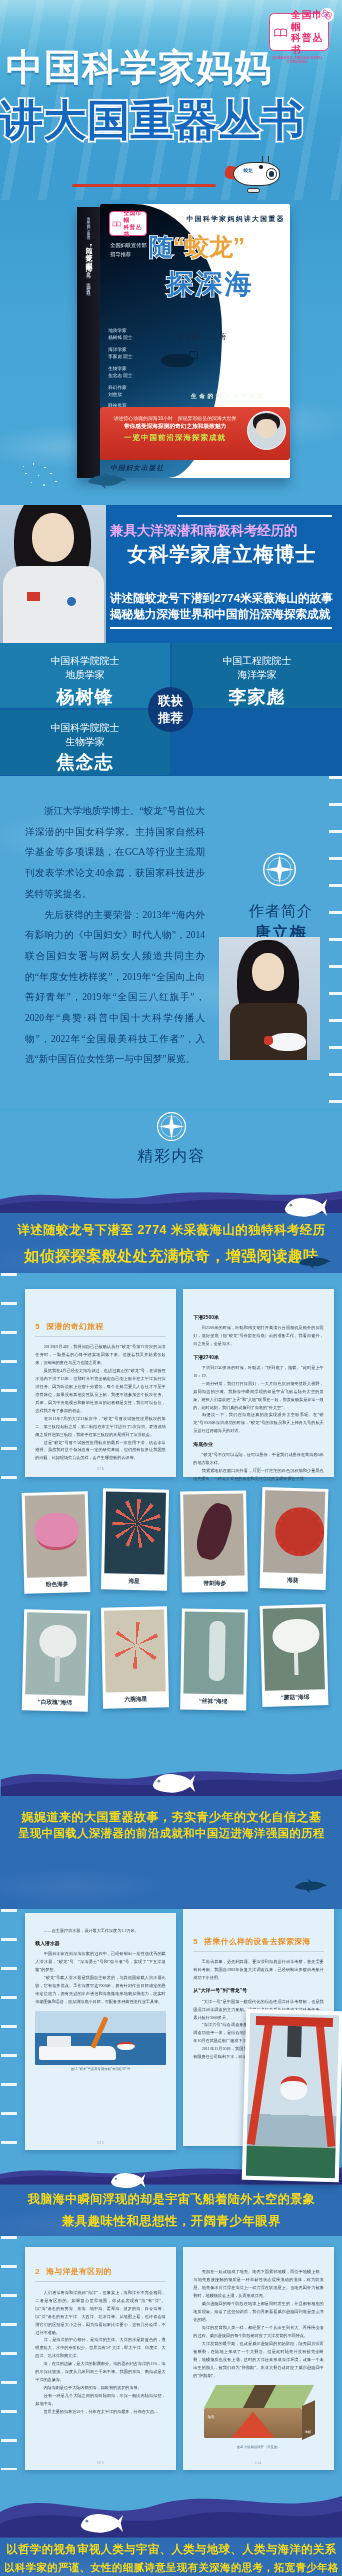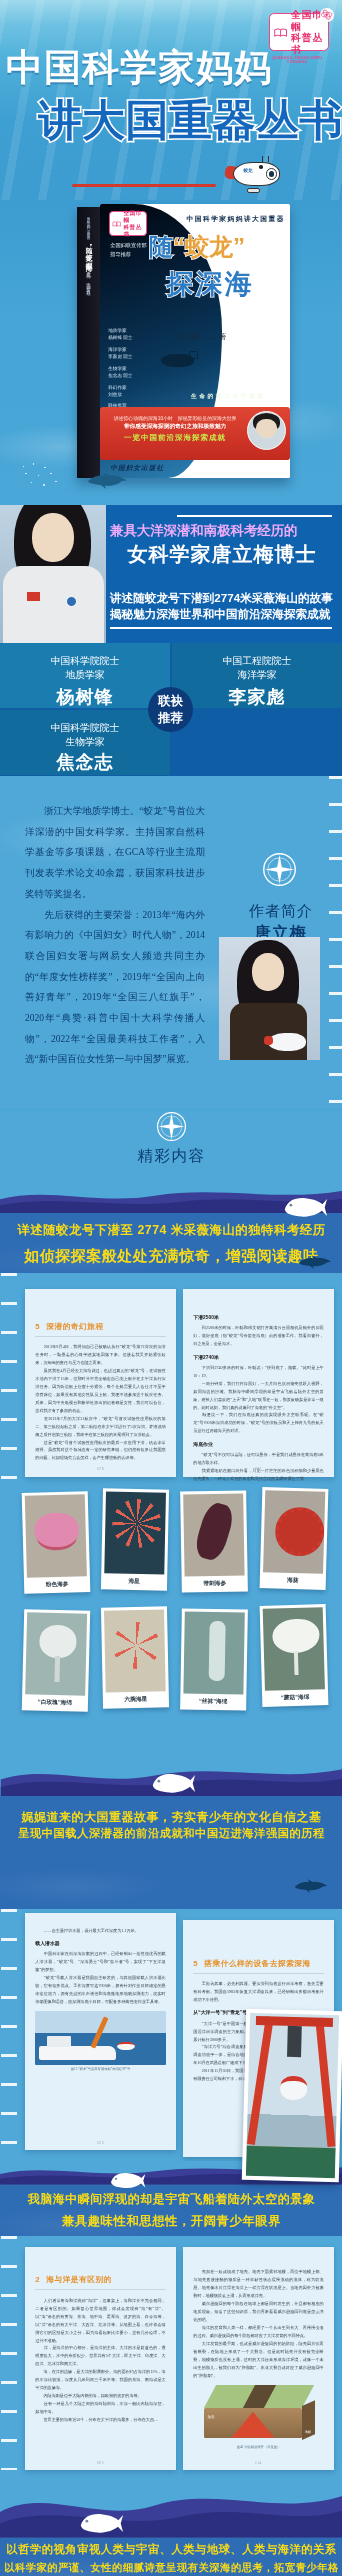--- a/index.html
+++ b/index.html
@@ -15,21 +15,21 @@
      background:repeating-linear-gradient(100deg,rgba(255,255,255,.10) 0 8.2px,rgba(255,255,255,0) 8.2px 36px);}
   .badge{position:absolute;right:14.4px;top:13.4px;width:60px;height:38px;background:#fff;
      border:1.5px solid #e8498a;border-radius:5.2px;display:flex;align-items:center;gap:3.1px;padding:3.1px}
   .badge-txt{color:#e8316f;font-weight:bold;font-size:9.8px;line-height:1.2;letter-spacing:1px}
   .i-book{width:19.6px;height:13.4px;color:#e8498a}
   .i-atom{position:absolute;right:-6.2px;top:-6.2px;width:13.4px;height:13.4px;color:#e8498a;background:#fff;border-radius:50%}
   .badge-roman{position:absolute;right:12.4px;top:56px;width:67px;text-align:center;
      color:#e8498a;font-size:3.6px;font-weight:bold;letter-spacing:0.3px}
   .t1{position:absolute;left:0;width:278px;top:43px;text-align:center;color:#fff;font-size:37px;font-weight:bold;
       letter-spacing:1px;text-shadow:0 2.1px 1px rgba(15,70,130,.35)}
-  .t2{position:absolute;left:0;width:343px;top:92px;text-align:right;color:#1467bd;font-size:43px;font-weight:bold;
+  .t2{position:absolute;left:0;width:343px;top:92px;text-align:left;color:#1467bd;font-size:43px;font-weight:bold;
       -webkit-text-stroke:3.1px #fff;paint-order:stroke fill;letter-spacing:0.5px}
   .red-line{position:absolute;left:72px;top:184px;width:144px;height:3.1px;background:#d0392b;border-radius:1.5px}
   
   .toon{position:absolute;left:226px;top:155px;width:62px;height:37px}
   .toon .body{position:absolute;left:7.2px;top:7.2px;width:47px;height:24px;background:#fdfdfd;border:1px solid #333;
       border-radius:50% 46% 46% 50% / 60% 55% 55% 60%}
   .toon .tail{position:absolute;left:-1px;top:11.3px;width:11.3px;height:13.4px;background:#d0392b;border-radius:40% 20% 20% 40%;transform:rotate(8deg)}
   .toon .win{position:absolute;left:40px;top:13.4px;width:11.3px;height:11.3px;background:#fff;border:1px solid #333;border-radius:50%}
   .toon .win::after{content:"";position:absolute;left:2.1px;top:2.1px;width:5.2px;height:5.2px;background:#16324e;border-radius:50%}
   .toon .eye{position:absolute;left:33px;top:10.3px;width:3.6px;height:3.6px;background:#222;border-radius:50%}
@@ -508,21 +508,21 @@
 　　“蛟龙”号载人潜水器是我国自主研发的，与其他国家载人潜水器比较，它有很多优点。工作深度可达7000米，拥有针对作业目标稳定的悬停定位能力，拥有先进的水声通信和海底微地形地貌探测能力，能实时传输图像和语音，能探测海底小目标，可配备多种高性能作业工具等。</div>
     <div class="shipfig">
       <div class="hull"></div>
         <div class="cab"></div>
       <div class="crane"></div>
         <div class="subm"></div>
     </div>
     <div class="figcap">图13 “蛟龙”号及其专用母船“向阳红09”号</div>
     <div class="pn">033</div>
   </div>
-  <div class="page pg-r" style="top:11px;height:237px;padding-top:39px">
+  <div class="page pg-r" style="top:0;height:237px;padding-top:28px">
     <h3 class="chap"><span class="n">5</span><span>搭乘什么样的设备去探索深海</span></h3>
     <div class="paras">　　工欲善其事，必先利其器。要深潜到海底进行科学考察，首先需要有科考船。我国自1983年恢复大洋调查以来，已经研制出多艘科考船并成功下水使用。</div>
     <h4 class="sub">从“大洋一号”到“雪龙”号</h4>
     <div class="paras">　　“大洋一号”是中国第一艘现代化的综合性远洋科学考察船，也是我国远洋科学调查的主力船舶。这艘科考船先后执行多次大洋科考任务，累计航行3000多天。
 　　“海洋六号”综合调查船集海底天然气、海底地震、地质调查等多项调查功能于一体，是综合地质地球物理调查船，由我国自行设计，2008年10月在武昌造船厂建成下水，以海底“可燃冰”调查为主。
 　　2011年11月30日，我国第一代海洋科学考察船在武汉武昌船舶重工有限责任公司顺利下水，科学考察船能力迈入国际先进行列。</div>
     <div class="pn">035</div>
   </div>
   <div class="crane-photo">
     <div class="crane-in">
@@ -545,21 +545,21 @@
     <svg class="b-fish" style="left:108px;top:-17.5px;width:38px" viewBox="0 0 74 52" width="38" height="27">
         <use href="#i-fish"></use>
       </svg>
     <p class="yl" style="font-size:12px">我脑海中瞬间浮现的却是宇宙飞船着陆外太空的景象</p>
     <p class="yl" style="font-size:12.4px;margin-top:5.2px">兼具趣味性和思想性，开阔青少年眼界</p>
   </div>
 </section>
 
 <section class="spread" style="height:245px">
   <div class="rulerL" style="height:234px"></div>
-  <div class="page pg-l" style="top:11.3px;height:223px;padding-top:28px">
+  <div class="page pg-l" style="top:11.3px;height:223px;padding-top:20px">
     <h3 class="chap"><span class="n">2</span><span>海与洋是有区别的</span></h3>
     <div class="paras">　　人们通常将海和洋统称“海洋”，但事实上，海和洋并不完全相同，二者是有区别的。如果留心世界地图，你就会发现有“海”有“洋”。以“海”命名的有黄海、东海、地中海、爱琴海、波罗的海、白令海等，以“洋”命名的有太平洋、大西洋、北冰洋等。从地图上看，也许你会猜测它们的区别是大小之分，因为海看起来比洋要小，这有几分道理，不过并不准确。
 　　洋，是海洋的中心部分，是海洋的主体。大洋的水是蔚蓝色的，透明度很大，水中的杂质很少。世界共有5个大洋，即太平洋、印度洋、大西洋、北冰洋和南大洋。
 　　海，在洋的边缘，是大洋的附属部分。海的面积约占海洋的11%，海的水深比较浅，深度从几米到两三千米不等。我国的东海、南海就是太平洋的边缘海。
 　　内陆海则是位于大陆内部的海，如欧洲的波罗的海等。
 　　还有一种是几个大陆之间的海叫陆间海，水深一般比内陆海深些，如地中海。
 　　世界主要的海将近50个，分布在太平洋的海最多，分布在大西…</div>
     <div class="pn">005</div>
   </div>
   <div class="page pg-r" style="top:11.3px;height:223px;padding-top:20.6px">

